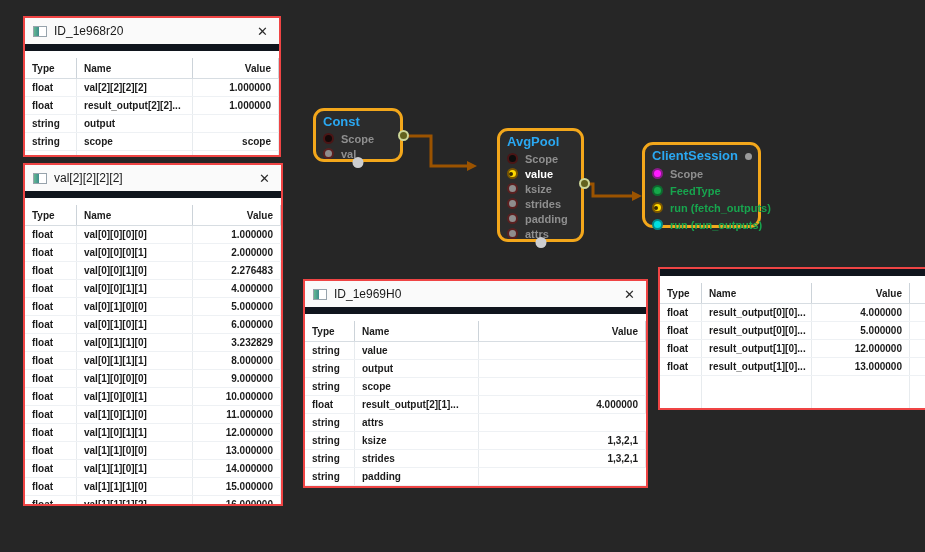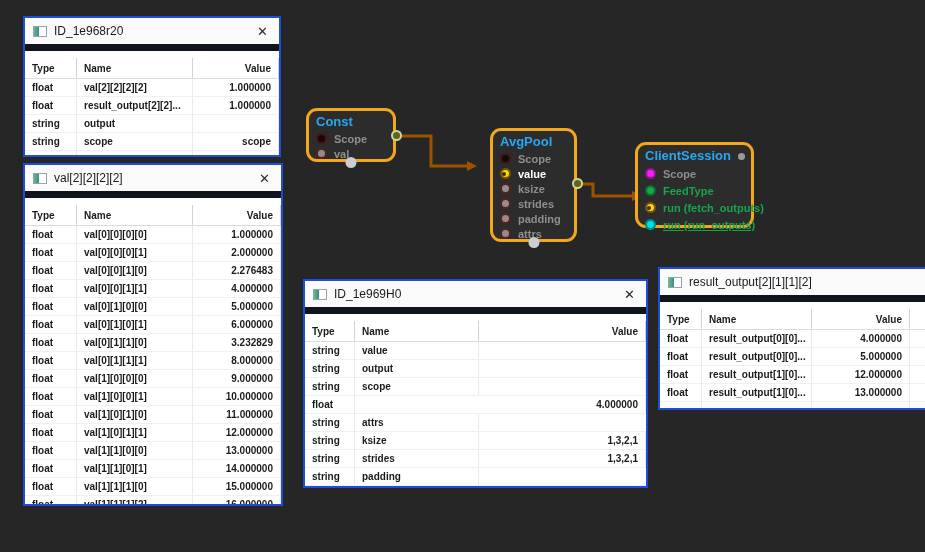--- a/index.html
+++ b/index.html
@@ -1,20 +1,20 @@
 <!DOCTYPE html>
 <html><head>
 <meta charset="utf-8">
 <style>
   html,body{margin:0;padding:0;background:#262626;}
   #stage{position:relative;width:925px;height:552px;background:#262626;overflow:hidden;
          font-family:"Liberation Sans",sans-serif;}
 
   
-  .window{position:absolute;background:#f97316;border:2px solid #1d4ed8;box-sizing:border-box;
+  .window{position:absolute;background:#f97316;border:2px solid #ef4444;box-sizing:border-box;
           display:flex;flex-direction:column;z-index:3;text-align:right;}
   .titlebar{height:26px;background:#fafafa;display:flex;align-items:center;padding:0 8px;gap:7px;flex:none;}
   .wicon{width:14px;height:11px;border:1px solid #97a3ac;box-sizing:border-box;flex:none;
          background:linear-gradient(90deg,#63b890 0,#3d8b8d 42%,#ffffff 42%);}
   .wtitle{font-size:12px;color:#1a1a1a;white-space:nowrap;}
   .close{margin-left:auto;font-size:13px;color:#2a2a2a;line-height:1;padding:2px 3px;}
   .navy{height:7px;background:#10151d;flex:none;}
   .tbl{flex:1;display:flex;flex-direction:column;font-size:10px;color:#1b1b1b;background:#fff;
        overflow:hidden;padding-top:7px;font-weight:bold;}
   .tr{display:flex;align-items:stretch;flex:none;height:17px;border-bottom:1px solid #eef1f4;}
@@ -31,21 +31,21 @@
   .win4 .c-val{flex:none;width:98px;}
   .win4 .c-x{flex:1;border-right:none;}
   .win1{left:23px;top:16px;width:258px;height:141px;}
   .win2{left:23px;top:163px;width:260px;height:343px;}
   .win3{left:303px;top:279px;width:345px;height:209px;}
   .win4{left:658px;top:267px;width:270px;height:143px;}
 
   
   .wires{position:absolute;left:0;top:0;z-index:1;}
   .node{position:absolute;background:#2c2c2c;border:3px solid #f3a71b;border-radius:11px;
-        box-sizing:border-box;padding:3px 7px 0;z-index:2;}
+        box-sizing:border-box;padding:3px 7px 0;z-index:2;margin-left:7px;}
   .ntitle{font-size:13px;font-weight:bold;color:#2aa8f2;line-height:16px;display:flex;
           align-items:center;gap:7px;white-space:nowrap;}
   .title-dot{width:7px;height:7px;border-radius:50%;background:#9a9a9a;display:inline-block;flex:none;}
   .ports{margin-top:1px;}
   .port-row{display:flex;align-items:center;gap:7px;}
   .node-const .port-row{height:15px;} .node-avgpool .port-row{height:15px;}
   .node-cs .port-row{height:17px;}
   .dot{width:7px;height:7px;border-radius:50%;border:2px solid #5a1d1d;flex:none;position:relative;}
   .dot.connected::after{content:"";position:absolute;left:0;top:1.5px;width:4px;height:4px;
       border-radius:50%;background:#3a2a00;}
@@ -141,21 +141,21 @@
       <span class="plabel" style="color: rgb(23, 165, 78);">FeedType</span>
     </div>
 
     <div class="port-row">
       <span class="dot connected" style="background: rgb(255, 217, 0); border-color: rgb(122, 85, 0);"></span>
       <span class="plabel" style="color: rgb(23, 165, 78);">run (fetch_outputs)</span>
     </div>
 
     <div class="port-row">
       <span class="dot" style="background: rgb(0, 224, 224); border-color: rgb(0, 138, 138);"></span>
-      <span class="plabel" style="color: rgb(23, 165, 78); text-decoration: underline;">run (run_outputs)</span>
+      <span class="plabel" style="color: rgb(23, 165, 78);">run (run_outputs)</span>
     </div>
   </div>
   </div>
 
   <div class="window win1">
     <div class="titlebar">
       <span class="wicon"></span>
       <span class="wtitle">ID_1e968r20</span>
       <span class="close">✕</span>
     </div>
@@ -344,20 +344,21 @@
     </div>
   
     <div class="tr">
       <div class="td c-type">string</div>
       <div class="td c-name">scope</div>
       <div class="td c-val"></div>
     </div>
   
     <div class="tr">
       <div class="td c-type">float</div>
+      <div class="td c-name">result_output[2][1]...</div>
       <div class="td c-val">4.000000</div>
     </div>
   
     <div class="tr">
       <div class="td c-type">string</div>
       <div class="td c-name">attrs</div>
     </div>
   
     <div class="tr">
       <div class="td c-type">string</div>
@@ -378,24 +379,20 @@
   </div>
       <div class="tr fill">
         <div class="td c-type"></div>
         <div class="td c-name"></div>
         <div class="td c-val"></div>
       </div>
     </div>
   </div>
 
   <div class="window win4">
-    <div class="titlebar">
-      <span class="wicon"></span>
-      <span class="wtitle">result_output[2][1][1][2]</span>
-    </div>
     <div class="navy"></div>
     <div class="tbl">
       <div class="tr head">
         <div class="td c-type">Type</div>
         <div class="td c-name">Name</div>
         <div class="td c-val">Value</div>
         <div class="td c-x"></div>
       </div>
       <div style="display:contents">
     <div class="tr">

